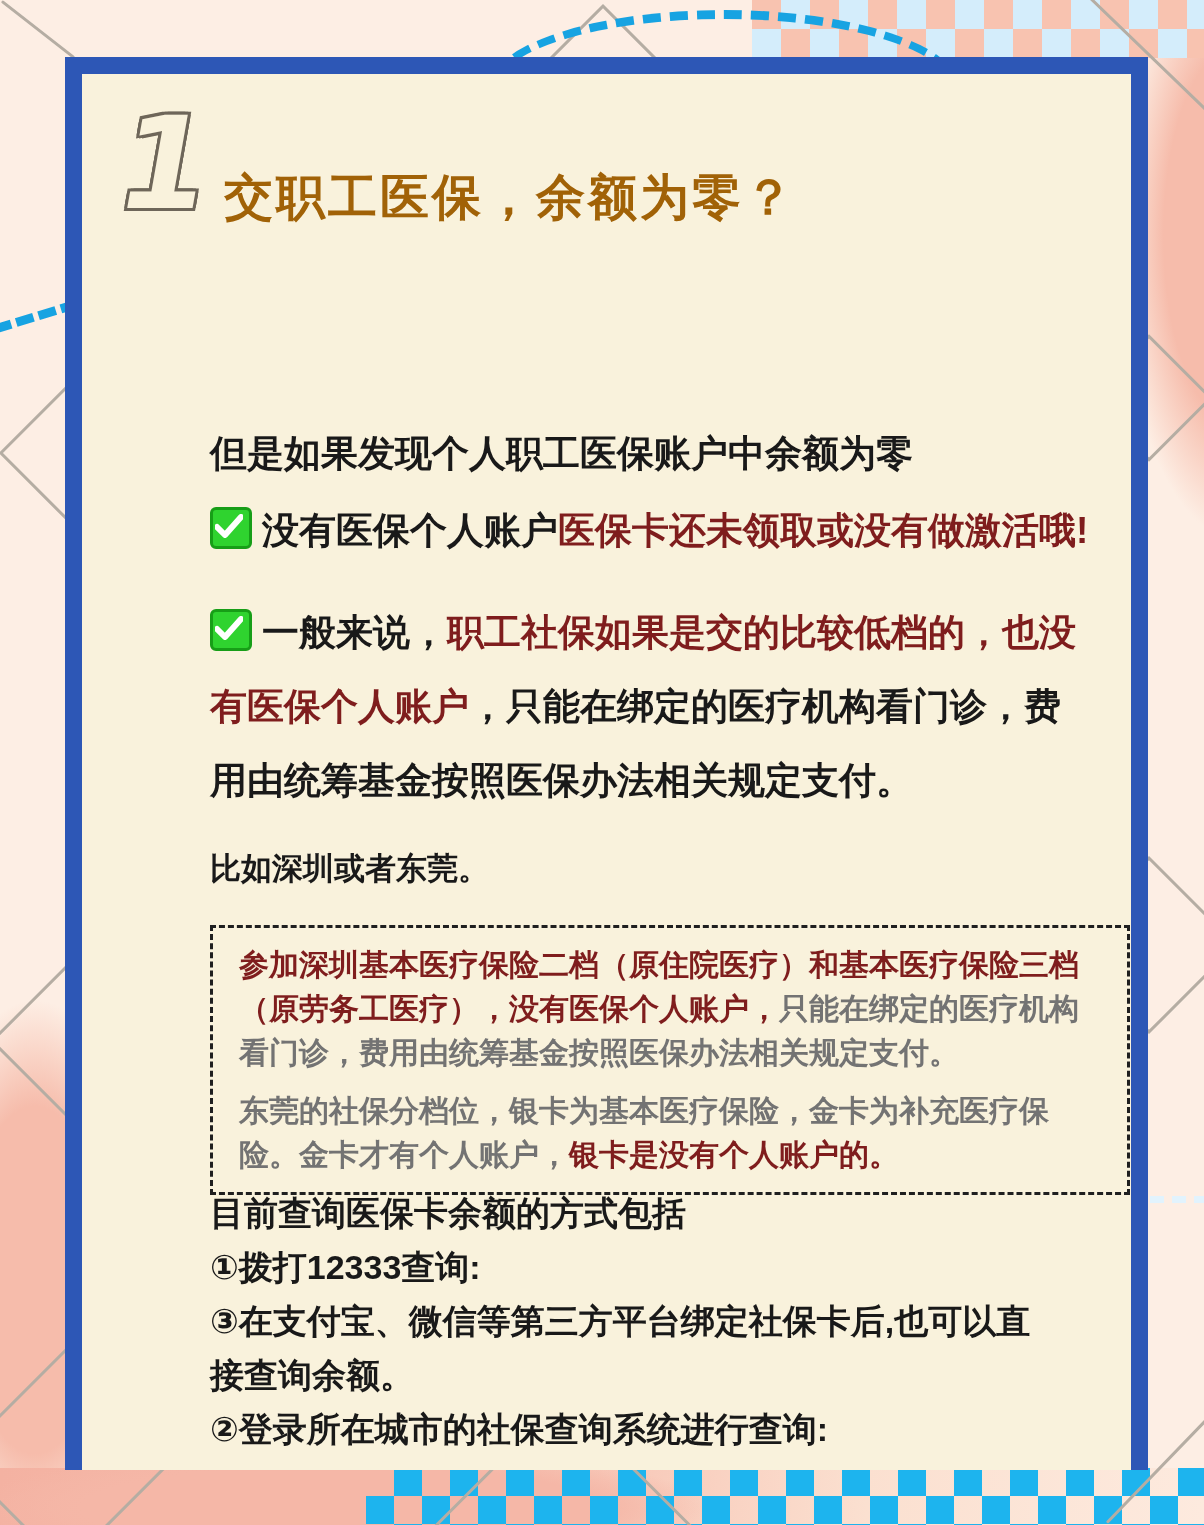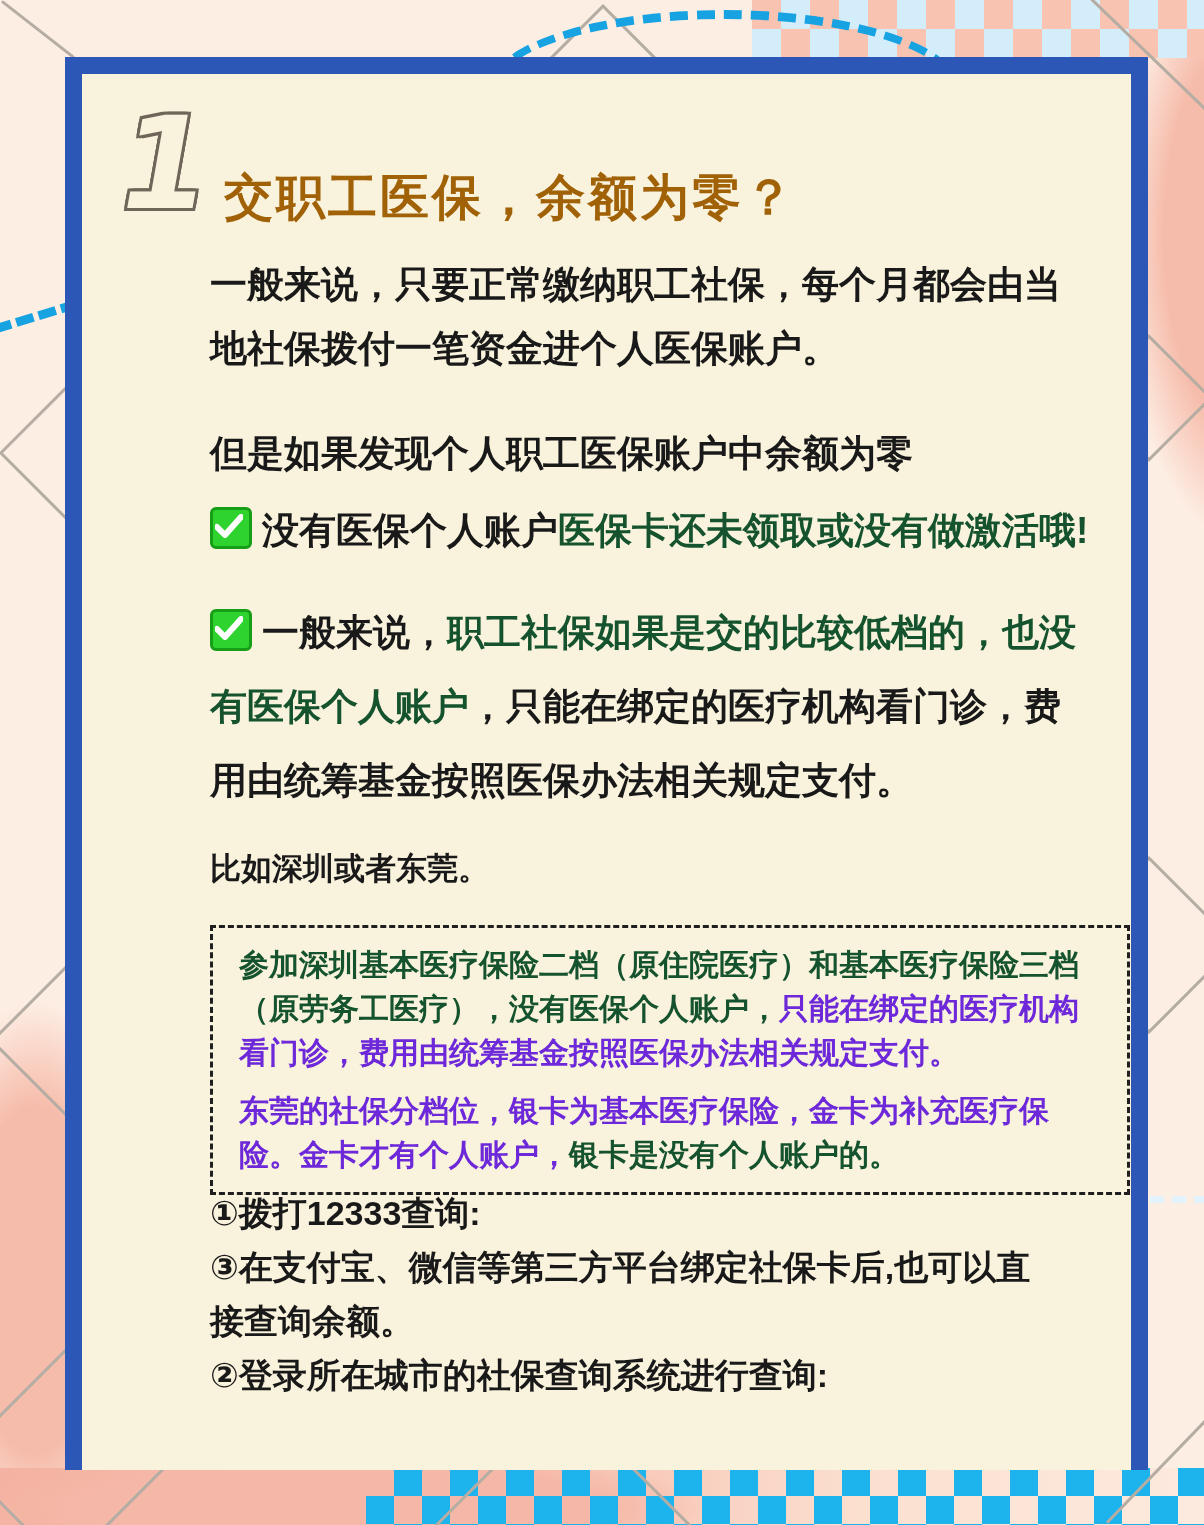--- a/index.html
+++ b/index.html
@@ -62,22 +62,22 @@
   .title{left:126px;top:94px;font-size:49px;line-height:59px;letter-spacing:3px;
     color:#a16207;font-weight:800;margin-left:16px;}
   .p-intro{left:128px;top:179px;width:865px;font-size:37px;line-height:64px;}
   .p-problem{left:128px;top:355px;width:960px;font-size:37px;line-height:50px;}
   .check-row{left:128px;font-size:37px;}
   .check-1{top:432px;width:960px;line-height:50px;}
   .check-2{top:522px;width:880px;line-height:74px;}
   .cbx{display:inline-block;width:36px;height:36px;background:#2fd32f;border:3px solid #179e17;
     border-radius:6px;vertical-align:-6px;margin-right:10px;position:relative;}
   .cbx svg{position:absolute;left:2px;top:4px;}
-  .red{color:#14532d;}
-  .gray{color:#6d28d9;}
+  .red{color:#7f1d1d;}
+  .gray{color:#737373;}
   .example-intro{left:128px;top:774px;font-size:31px;line-height:42px;}
   .notebox{left:128px;top:851px;width:920px;box-sizing:border-box;
     border:3px dashed #1f1f1f;padding:15px 26px;font-size:30px;line-height:44px;}
   .notebox .np2{margin-top:14px;}
   .methods{left:128px;top:1112px;width:840px;font-size:34px;line-height:54px;}
 </style>
 </head>
 <body>
 
 <div class="poster">
@@ -106,21 +106,20 @@
     </div>
   <div class="dash-left"></div>
   <div class="dash-right-pale"></div>
 
   <div class="card">
 
     <div class="abs num1">1</div>
 
     <h1 class="abs title">交职工医保，余额为零？</h1>
 
-    <p class="abs p-intro">一般来说，只要正常缴纳职工社保，每个月都会由当地社保拨付一笔资金进个人医保账户。</p>
 
     <p class="abs p-problem">但是如果发现个人职工医保账户中余额为零</p>
 
     <div class="abs check-row check-1">
       <span class="cbx"><svg width="28" height="24" viewBox="0 0 28 24">
             <path d="M2 13 L10 21 L26 3" fill="none" stroke="#ffffff" stroke-width="6" stroke-linecap="round" stroke-linejoin="round"></path>
           </svg></span><span>没有医保个人账户</span><span class="red">医保卡还未领取或没有做激活哦!</span>
     </div>
 
     <div class="abs check-row check-2">
@@ -130,19 +129,20 @@
     </div>
 
     <p class="abs example-intro">比如深圳或者东莞。</p>
 
     <div class="abs notebox">
       <p class="np1"><span class="red">参加深圳基本医疗保险二档（原住院医疗）和基本医疗保险三档（原劳务工医疗），没有医保个人账户，</span><span class="gray">只能在绑定的医疗机构看门诊，费用由统筹基金按照医保办法相关规定支付。</span></p>
       <p class="np2"><span class="gray">东莞的社保分档位，银卡为基本医疗保险，金卡为补充医疗保险。金卡才有个人账户，</span><span class="red">银卡是没有个人账户的。</span></p>
     </div>
 
     <div class="abs methods">
+      <p>目前查询医保卡余额的方式包括</p>
       <p>①拨打12333查询:</p>
       <p>③在支付宝、微信等第三方平台绑定社保卡后,也可以直接查询余额。</p>
       <p>②登录所在城市的社保查询系统进行查询:</p>
     </div>
 
   </div>
 </div>
 
 </body></html>

